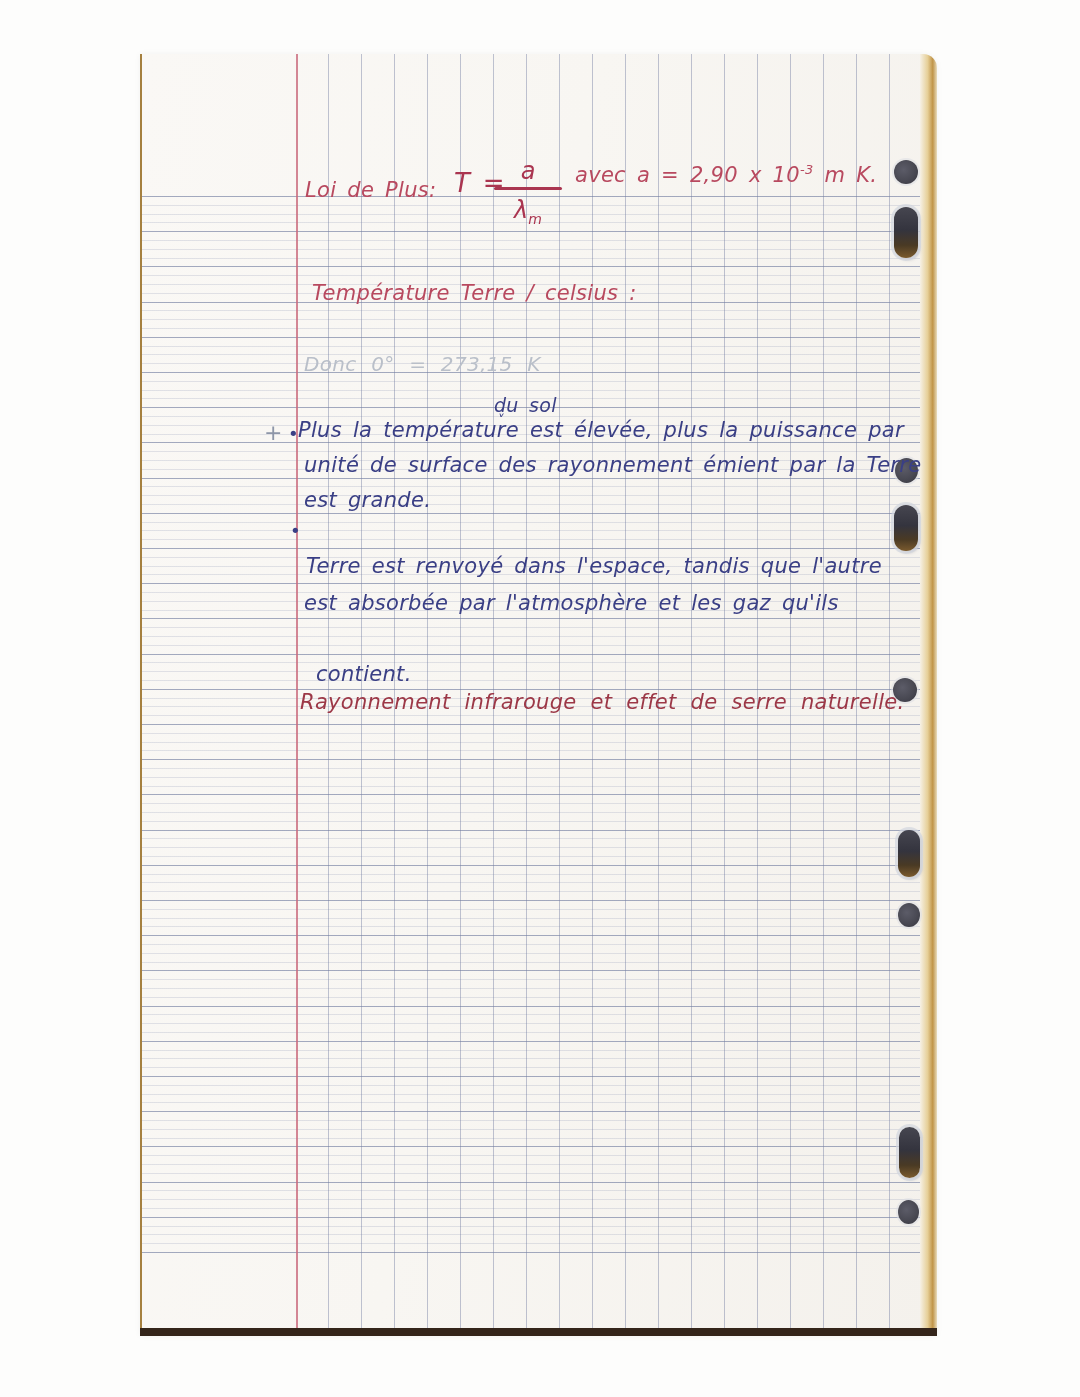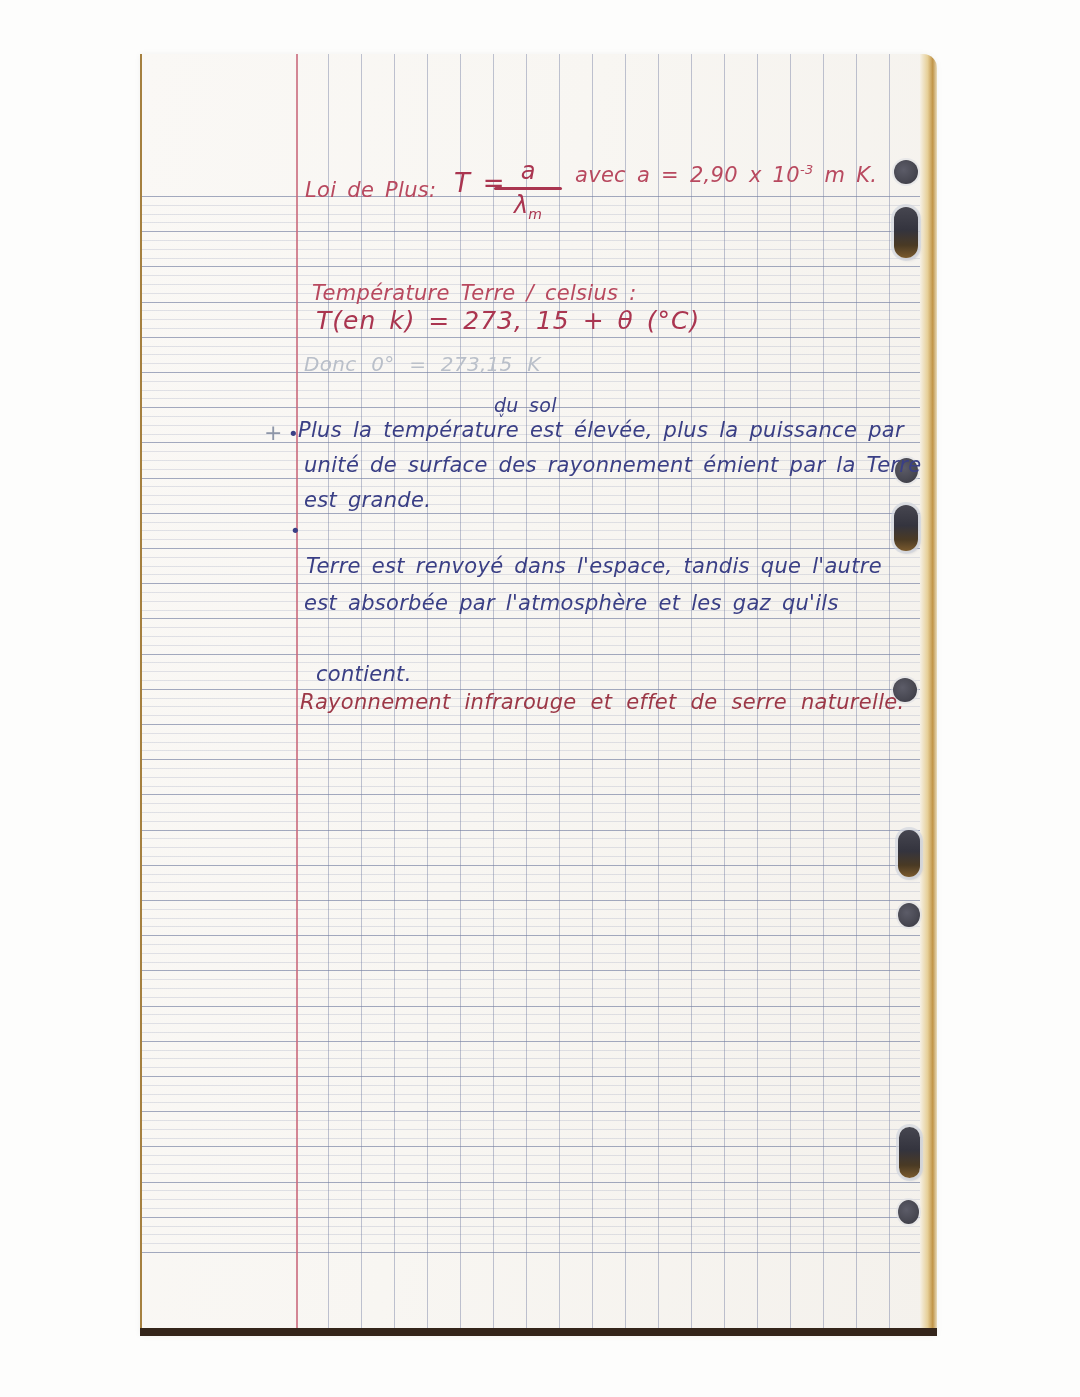--- a/index.html
+++ b/index.html
@@ -68,21 +68,21 @@
   .blue{color:#3a3f85;}
   .pencil{color:#b9bfc9;}
   .size-label{font-size:21px;}
   .size-formula{font-size:25px;letter-spacing:1px;}
   .size-small{font-size:19px;}
   .size-body{font-size:21px;}
   
   .frac{position:absolute;left:348px;top:104px;width:76px;text-align:center;}
   .frac .num{display:block;font-size:24px;line-height:26px;font-style:italic;color:#aa3550;}
   .frac .bar{display:block;height:3px;background:#aa3550;margin:3px 4px 2px 4px;border-radius:2px;}
-  .frac .den{display:block;font-size:24px;line-height:26px;font-style:italic;color:#aa3550;}
+  .frac .den{display:block;font-size:24px;line-height:36px;font-style:italic;color:#aa3550;}
   .frac sub{font-size:14px;}
   sup.exp{font-size:13px;vertical-align:super;}
 </style>
 </head>
 <body>
 
 <div class="scene">
   <div class="page">
 
     <div class="grid-h"></div>
@@ -106,21 +106,20 @@
     <span class="frac">
       <span class="num">a</span>
       <span class="bar"></span>
       <span class="den"><span>λ</span><sub>m</sub></span>
     </span>
     <span class="hw red size-label" style="left:433px;top:108px;">
       <span>avec a = 2,90 x 10</span><sup class="exp">-3</sup><span> m K.</span>
     </span>
 
     <span class="hw red size-label" style="left:170px;top:227px;">Température Terre / celsius :</span>
-    <span class="hw red-strong size-formula" style="left:174px;top:252px;">T(en k) = 273, 15  +  θ (°C)</span>
     <span class="hw pencil" style="left:162px;top:298px;font-size:20px;word-spacing:8px;">Donc 0° = 273,15 K</span>
 
     <span class="hw blue size-small" style="left:352px;top:340px;">du sol</span>
     <span class="hw blue" style="left:354px;top:358px;font-size:14px;">˅</span>
     <span class="hw pencil" style="left:122px;top:366px;font-size:22px;color:#8e96a8;">+</span>
     <span class="hw blue" style="left:146px;top:369px;font-size:18px;">•</span>
     <span class="hw blue size-body" style="left:162px;top:399px;">unité de surface des rayonnement émient par la Terre</span>
     <span class="hw blue size-body" style="left:156px;top:364px;">Plus la température est élevée, plus la puissance par</span>
     <span class="hw blue size-body" style="left:162px;top:434px;">est grande.</span>
 

